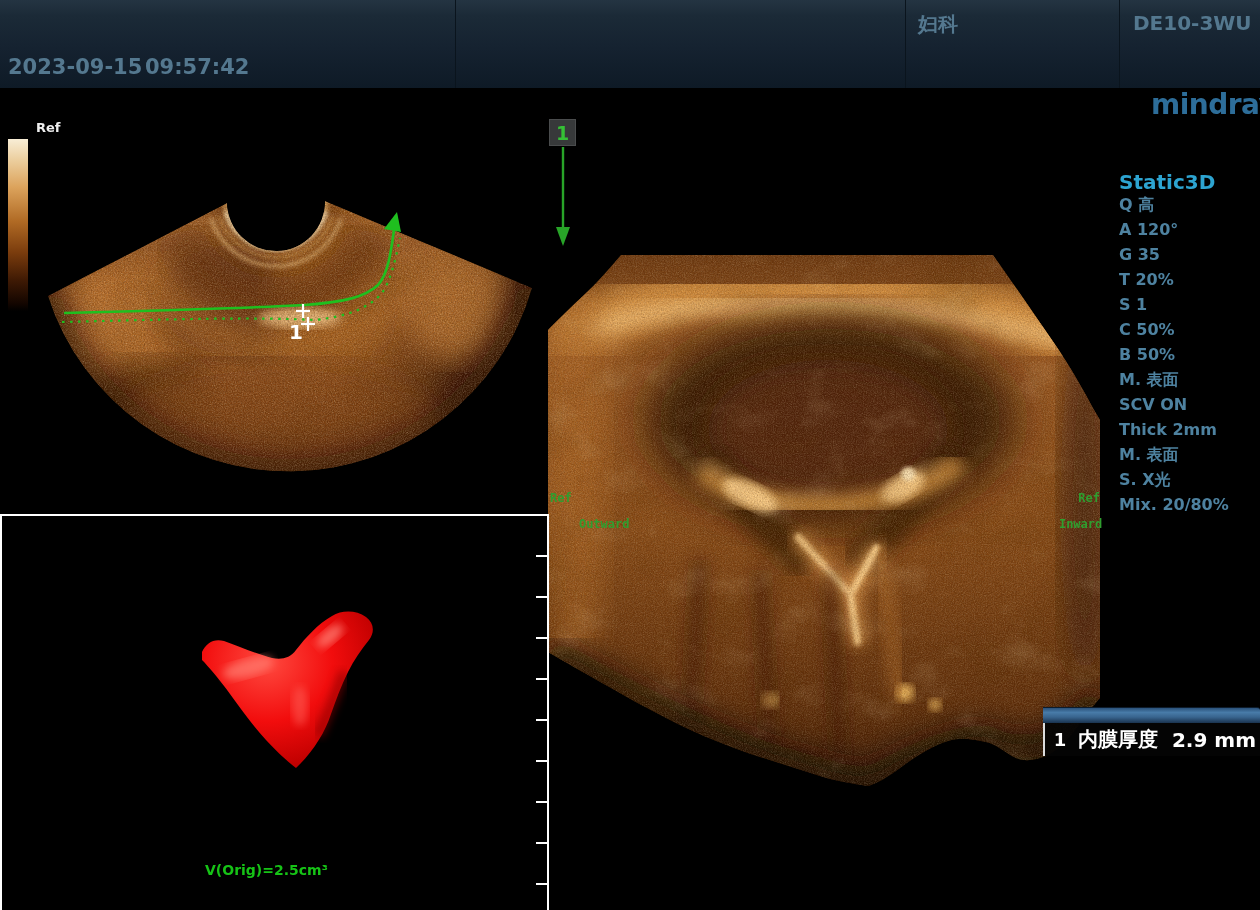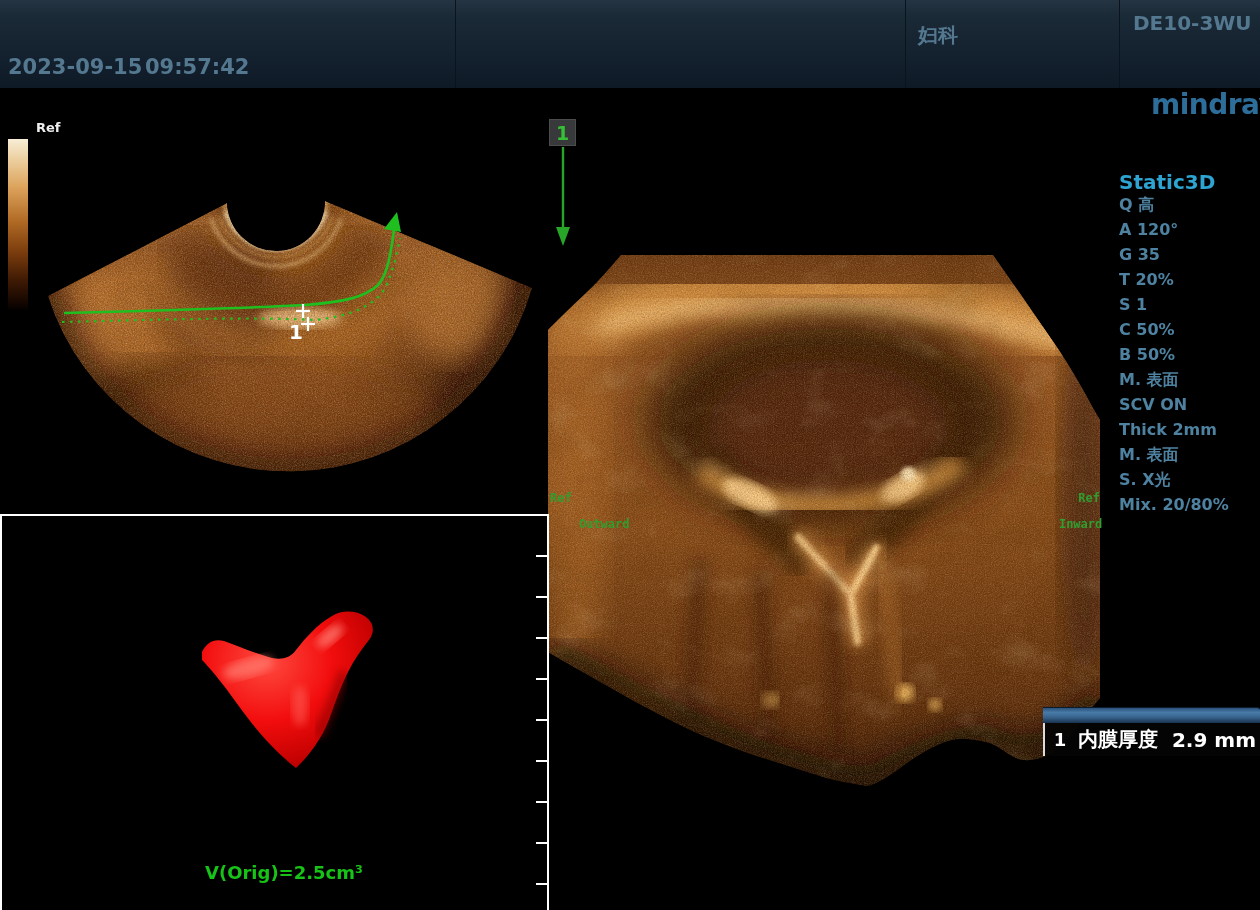--- a/index.html
+++ b/index.html
@@ -6,42 +6,42 @@
   .screen{position:relative;width:1260px;height:910px;background:#000;overflow:hidden;
           font-family:"DejaVu Sans","Liberation Sans",sans-serif;}
   
   .topbar{position:absolute;left:0;top:0;width:1260px;height:88px;
           background:linear-gradient(180deg,#243442 0%,#1b2a37 18%,#152230 55%,#0e1a26 100%);}
   .topbar .vdiv{position:absolute;top:0;width:1px;height:88px;background:#0a141d;}
   .tb-text{position:absolute;color:#54788f;font-weight:700;font-size:21px;white-space:nowrap;}
   .tb-date{left:8px;top:55px;}
   .tb-time{left:145px;top:55px;}
   .tb-id{left:470px;top:55px;}
-  .tb-dept{left:918px;top:22px;font-size:20px;}
+  .tb-dept{left:918px;top:11px;font-size:20px;}
   .tb-probe{left:1133px;top:11px;font-size:20px;}
   
   .ap-line{position:absolute;left:8px;top:98px;color:#55798f;font-weight:700;font-size:17px;letter-spacing:.2px;}
   .ref-label{position:absolute;left:36px;top:120px;color:#eee;font-weight:700;font-size:13px;}
   .colorbar{position:absolute;left:8px;top:139px;width:20px;height:172px;
             background:linear-gradient(180deg,#f8eed6 0%,#eccf9f 12%,#dca35c 28%,#b06a24 48%,#7a3c0d 66%,#3f1a04 82%,#120500 96%,#000 100%);}
   
   .logo{position:absolute;left:1117px;top:88px;color:#2d6d99;font-weight:800;font-size:28px;letter-spacing:-.5px;margin-left:34px;}
   .side-model{position:absolute;left:1119px;top:145px;color:#44718a;font-weight:700;font-size:20px;}
   .side-mode{position:absolute;left:1119px;top:170px;color:#2da4d1;font-weight:700;font-size:20px;}
   .side-param{position:absolute;left:1119px;width:140px;height:25px;color:#4e82a0;font-weight:700;font-size:16px;white-space:nowrap;}
   
   .nav-box{position:absolute;left:549px;top:119px;width:27px;height:27px;background:#37393a;border:1px solid #4a4c4d;
            color:#35c035;font-weight:700;font-size:19px;text-align:center;line-height:26px;box-sizing:border-box;}
   
   .ref-tag{position:absolute;top:492px;color:#2f9e2f;font-weight:700;font-size:12px;line-height:13px;
            font-family:"DejaVu Sans Mono","Liberation Mono",monospace;white-space:pre;}
   .ref-out{left:550px;text-align:left;}
   .ref-in{left:1030px;width:70px;text-align:right;}
   
-  .vol-label{position:absolute;left:205px;top:862px;color:#16c316;font-weight:700;font-size:18px;}
+  .vol-label{position:absolute;left:205px;top:862px;color:#16c316;font-weight:700;font-size:14px;}
   
   .mpanel{position:absolute;left:1043px;top:707px;width:217px;z-index:5;}
   .mpanel .hdr{height:15px;background:linear-gradient(180deg,#2a517a 0%,#487ba8 30%,#39658f 60%,#1a334f 100%);
                border-top:1px solid #0d1c2c;border-radius:0 3px 0 0;}
   .mpanel .row{display:flex;align-items:center;height:33px;background:rgba(4,4,4,.92);border-left:2px solid #ddd;
                color:#fff;font-weight:700;font-size:20px;}
   .mpanel .idx{width:30px;text-align:center;font-size:18px;}
   .mpanel .lbl{margin-left:3px;text-align:center;}
   .mpanel .val{margin-left:auto;margin-right:4px;}
   

